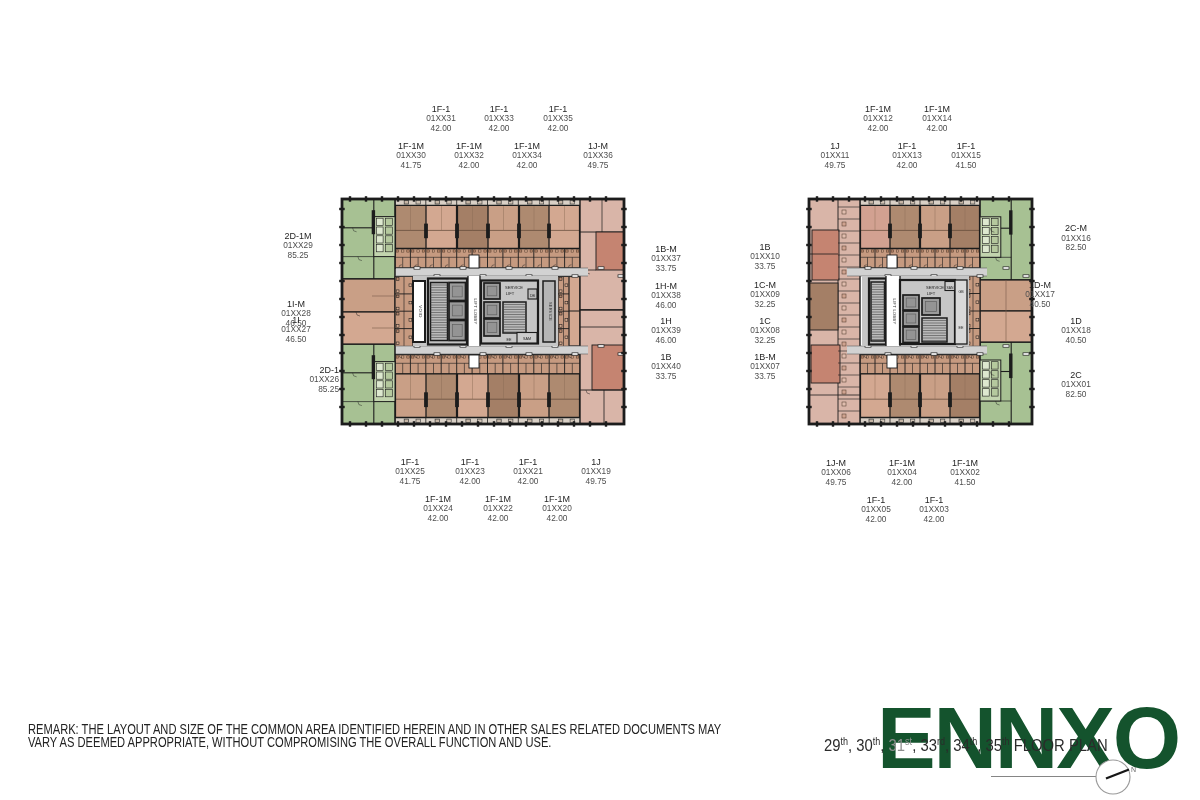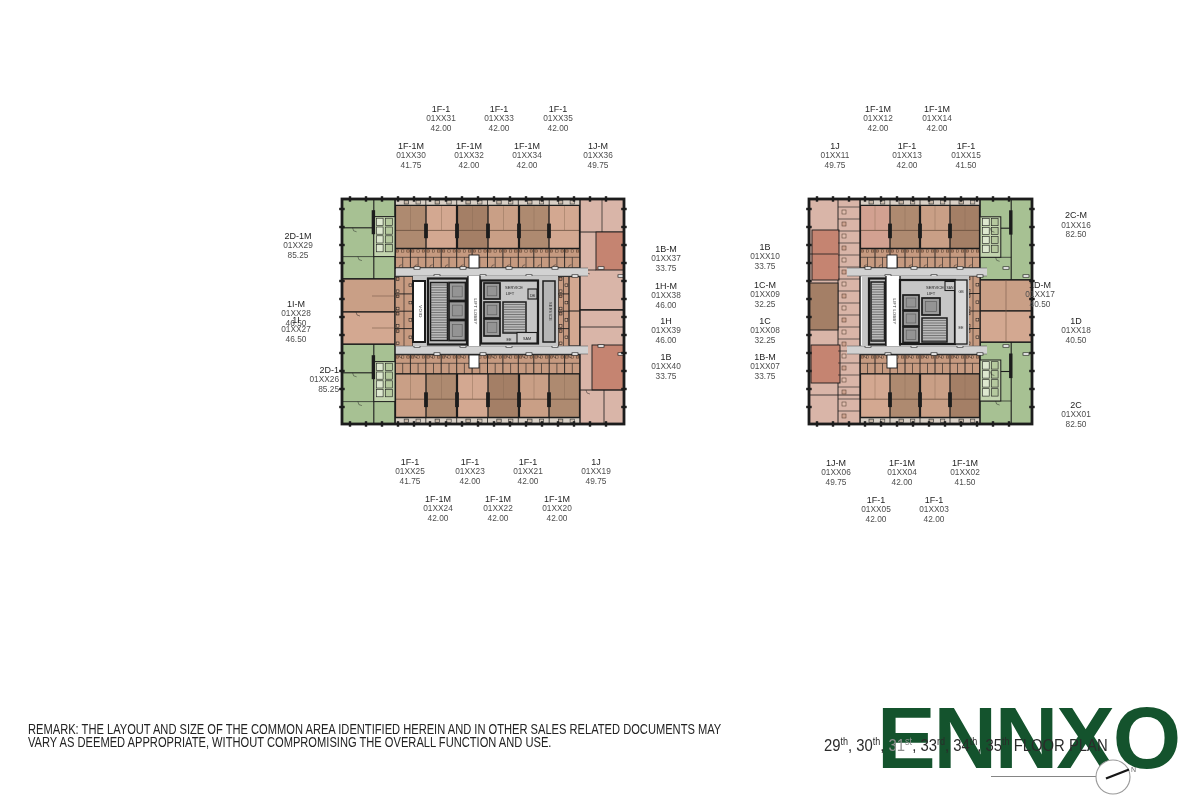--- a/index.html
+++ b/index.html
@@ -1118,36 +1118,36 @@
 <div class="lb" style="left:725px;top:316.5px;">
     <div class="n">1C</div>
     <div class="s">01XX08</div>
     <div class="s">32.25</div>
   </div>
 <div class="lb" style="left:725px;top:352.5px;">
     <div class="n">1B-M</div>
     <div class="s">01XX07</div>
     <div class="s">33.75</div>
   </div>
-<div class="lb" style="left:1036px;top:211px;text-align:center;">
+<div class="lb" style="left:1036px;top:224px;text-align:center;">
     <div class="n">2C-M</div>
     <div class="s">01XX16</div>
     <div class="s">82.50</div>
   </div>
 <div class="lb" style="left:1000px;top:280.5px;">
     <div class="n">1D-M</div>
     <div class="s">01XX17</div>
     <div class="s">40.50</div>
   </div>
 <div class="lb" style="left:1036px;top:316.5px;">
     <div class="n">1D</div>
     <div class="s">01XX18</div>
     <div class="s">40.50</div>
   </div>
-<div class="lb" style="left:1036px;top:370.5px;margin-top:30px;">
+<div class="lb" style="left:1036px;top:370.5px;">
     <div class="n">2C</div>
     <div class="s">01XX01</div>
     <div class="s">82.50</div>
   </div>
 <div class="lb" style="left:796px;top:458.5px;">
     <div class="n">1J-M</div>
     <div class="s">01XX06</div>
     <div class="s">49.75</div>
   </div>
 <div class="lb" style="left:862px;top:458.5px;">

